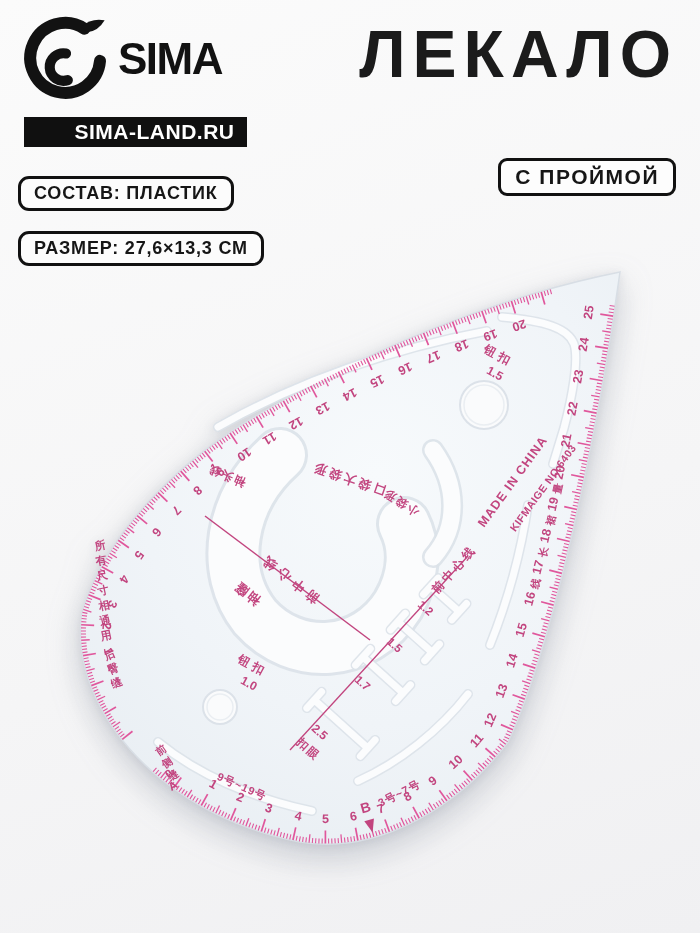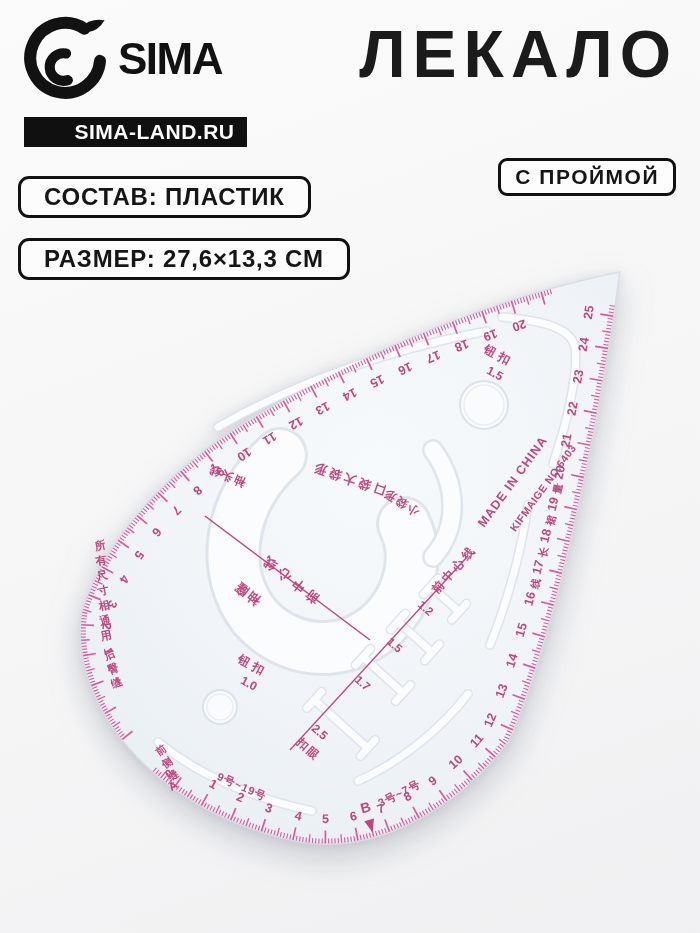--- a/index.html
+++ b/index.html
@@ -14,21 +14,21 @@
     color:#fff;font-weight:700;font-size:21px;letter-spacing:.5px;
     display:flex;align-items:center;justify-content:center;padding-left:38px;box-sizing:border-box;margin-left:24px;}
   .title{position:absolute;right:22px;top:16px;font-size:66px;font-weight:800;
     letter-spacing:7px;color:#1b1b1b;white-space:nowrap;margin-left:36px;}
   .subtitle{position:absolute;right:24px;top:113px;font-size:22px;font-weight:500;
     letter-spacing:2.5px;color:#222;white-space:nowrap;}
   .badge{position:absolute;right:24px;top:158px;border:3.5px solid #111;border-radius:9px;
     padding:4px 14px;font-size:21px;font-weight:800;letter-spacing:1.5px;background:#fdfdfd;}
   .specs{position:absolute;left:18px;top:176px;list-style:none;margin:0;padding:0;}
   .specs li{display:table;border:3px solid #111;border-radius:11px;background:#fcfcfc;
-    padding:4px 23px;margin-bottom:20px;font-size:24px;font-weight:800;letter-spacing:.8px;}
+    padding:4px 13px;margin-bottom:20px;font-size:18px;font-weight:800;letter-spacing:.8px;}
   
   #ruler-svg{position:absolute;left:0;top:0;}
   .shadowed{filter:drop-shadow(0 12px 16px rgba(120,130,145,.30)) drop-shadow(0 2px 5px rgba(120,130,145,.18));}
   text.ink{fill:#c2457f;font-family:"Liberation Sans",sans-serif;}
 </style>
 </head>
 <body>
 
 <div class="page">
 

